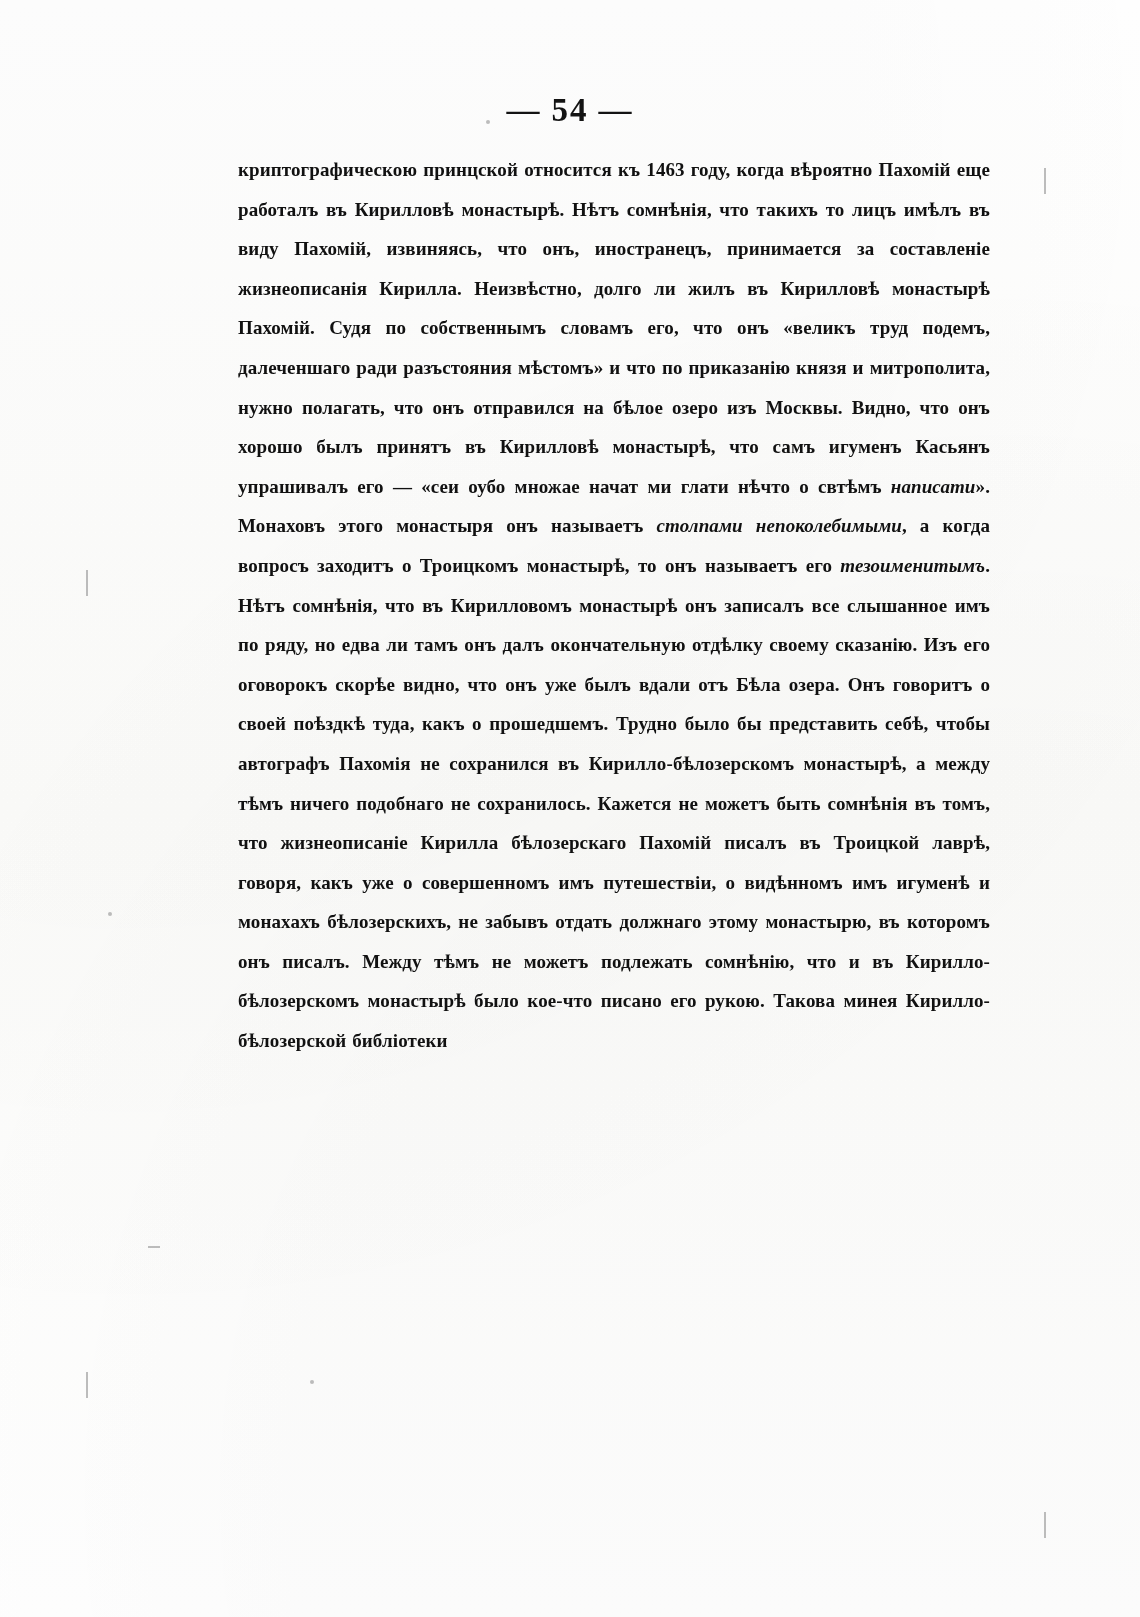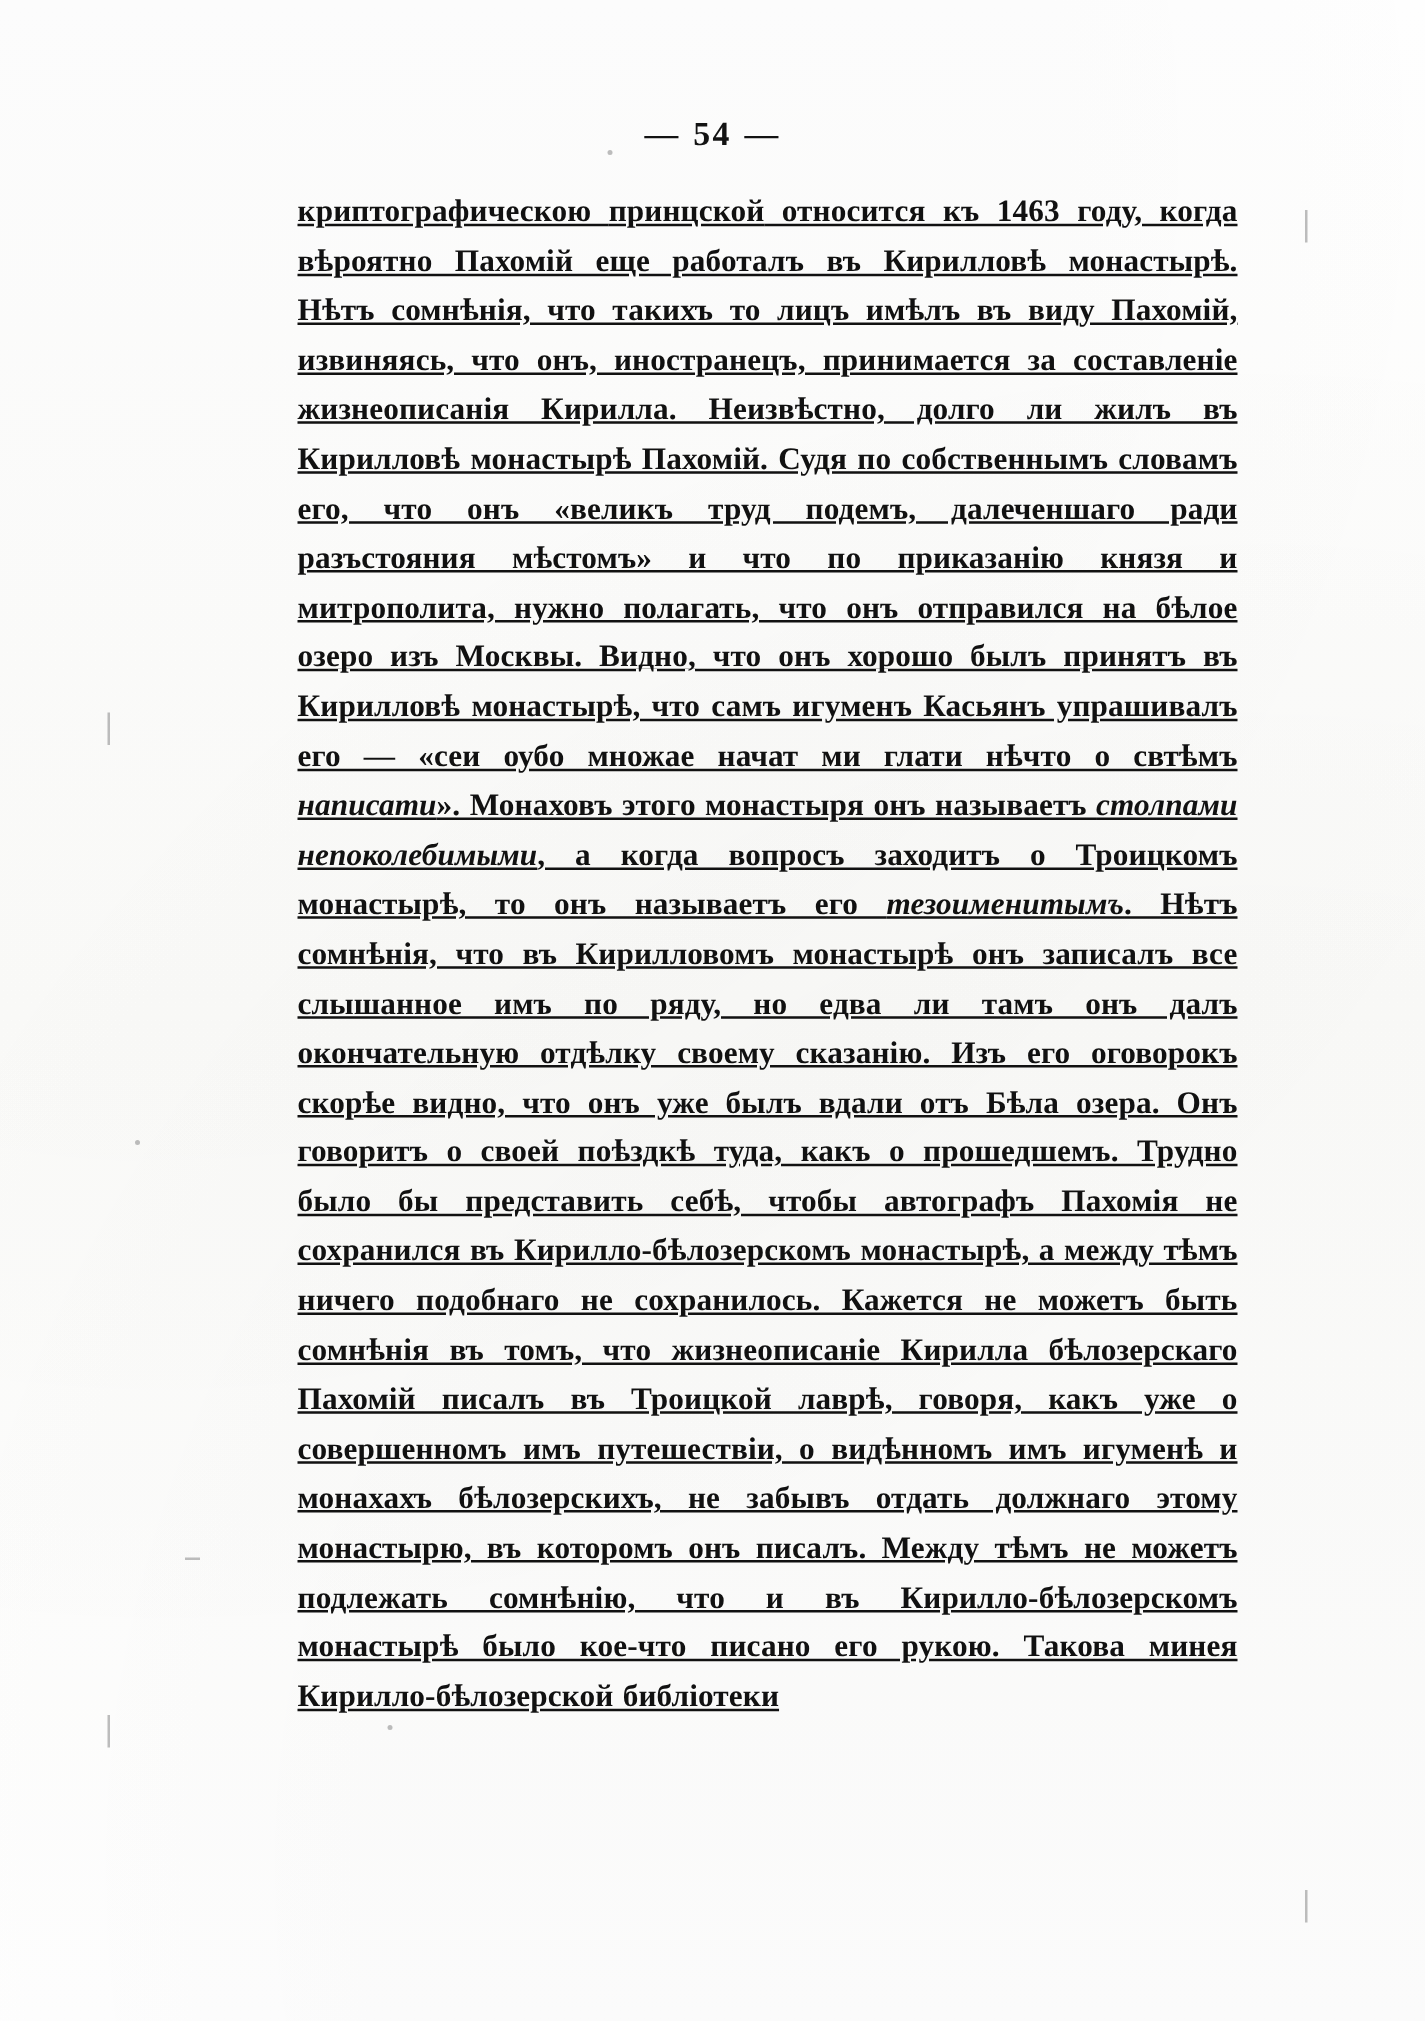--- a/index.html
+++ b/index.html
@@ -32,46 +32,45 @@
       linear-gradient(180deg, #ffffff 0%, #fcfcfa 50%, #ffffff 100%);
     pointer-events: none;
   }
 
   .page-number {
     position: absolute;
     top: 92px;
     left: 0;
     right: 0;
     text-align: center;
-    font-size: 27px;
+    font-size: 33px;
     font-weight: bold;
     letter-spacing: 2px;
     font-family: "Liberation Serif", serif;
     color: #131313;
   }
   .page-number .dash {
     display: inline-block;
     padding: 0 10px;
     font-weight: bold;
   }
 
   .body-text {
     position: absolute;
     top: 150px;
     left: 238px;
     width: 752px;
-    font-size: 25px;
+    font-size: 19px;
     line-height: 39.6px;
     text-align: justify;
     text-justify: inter-word;
     color: #111111;
     font-weight: bold;
     letter-spacing: 0.1px;
     word-spacing: 1px;
-    text-decoration: underline;
   }
   .body-text p {
     margin: 0;
   }
   .body-text i {
     font-style: italic;
   }
 
   
   .mark {

